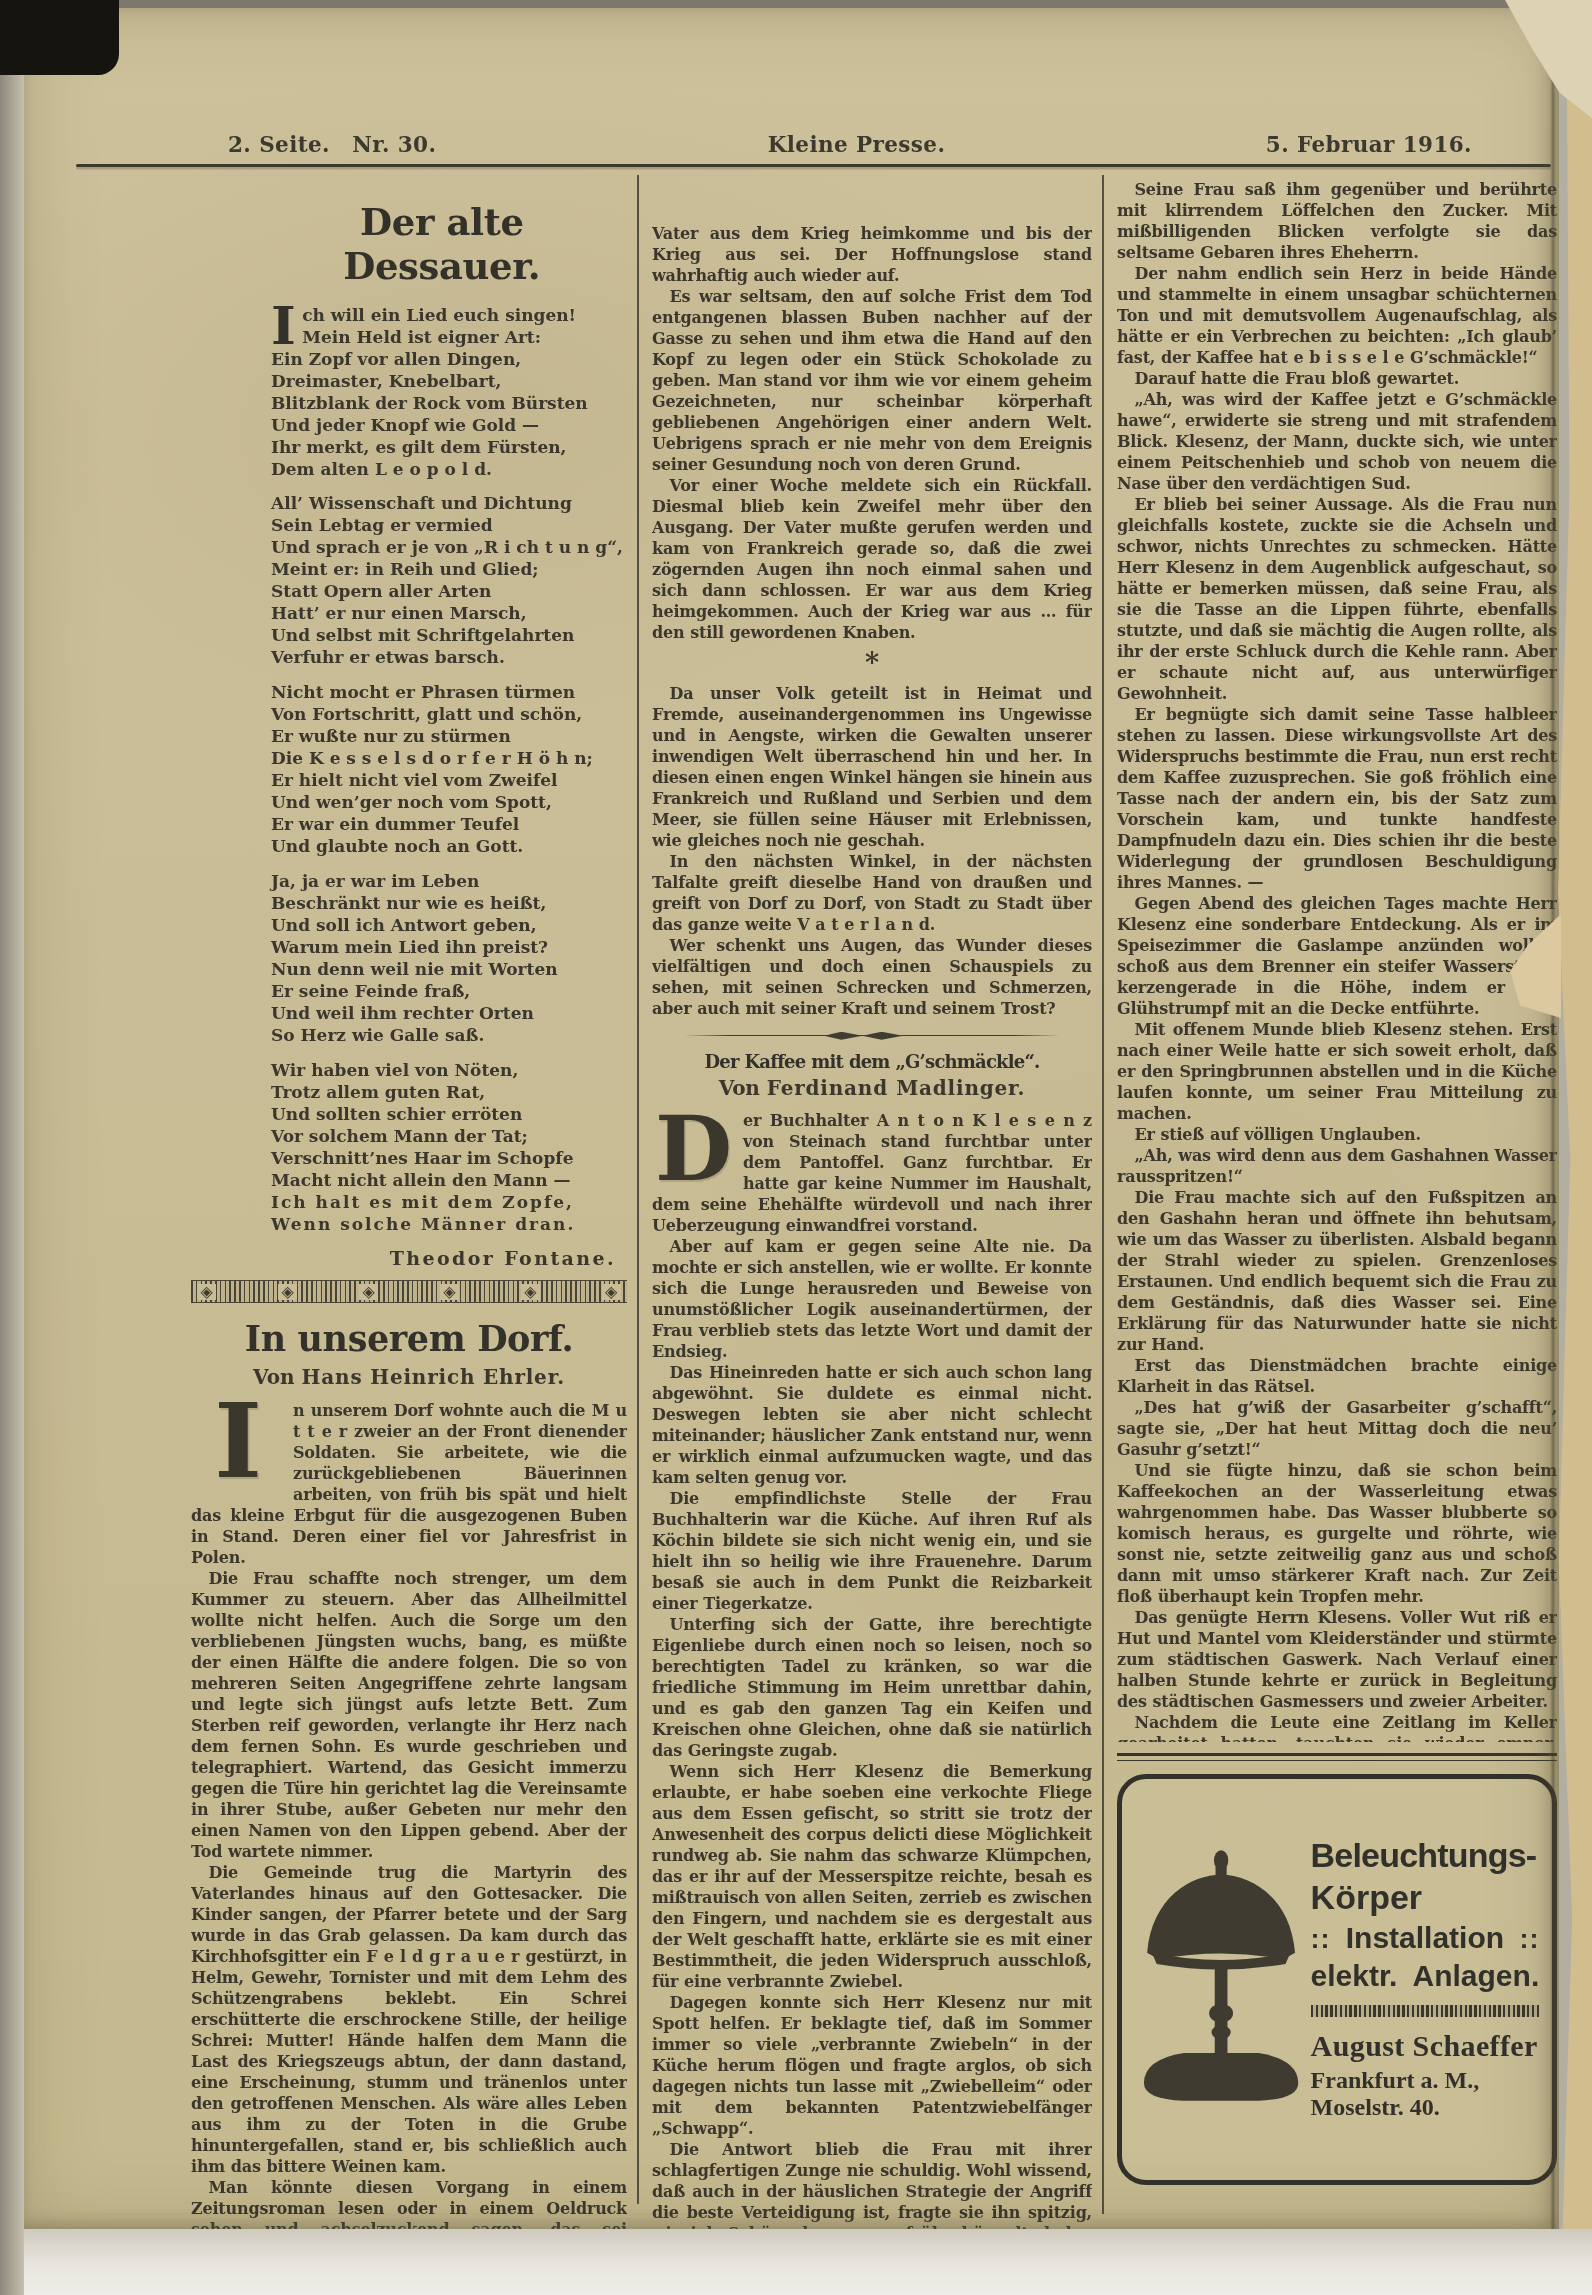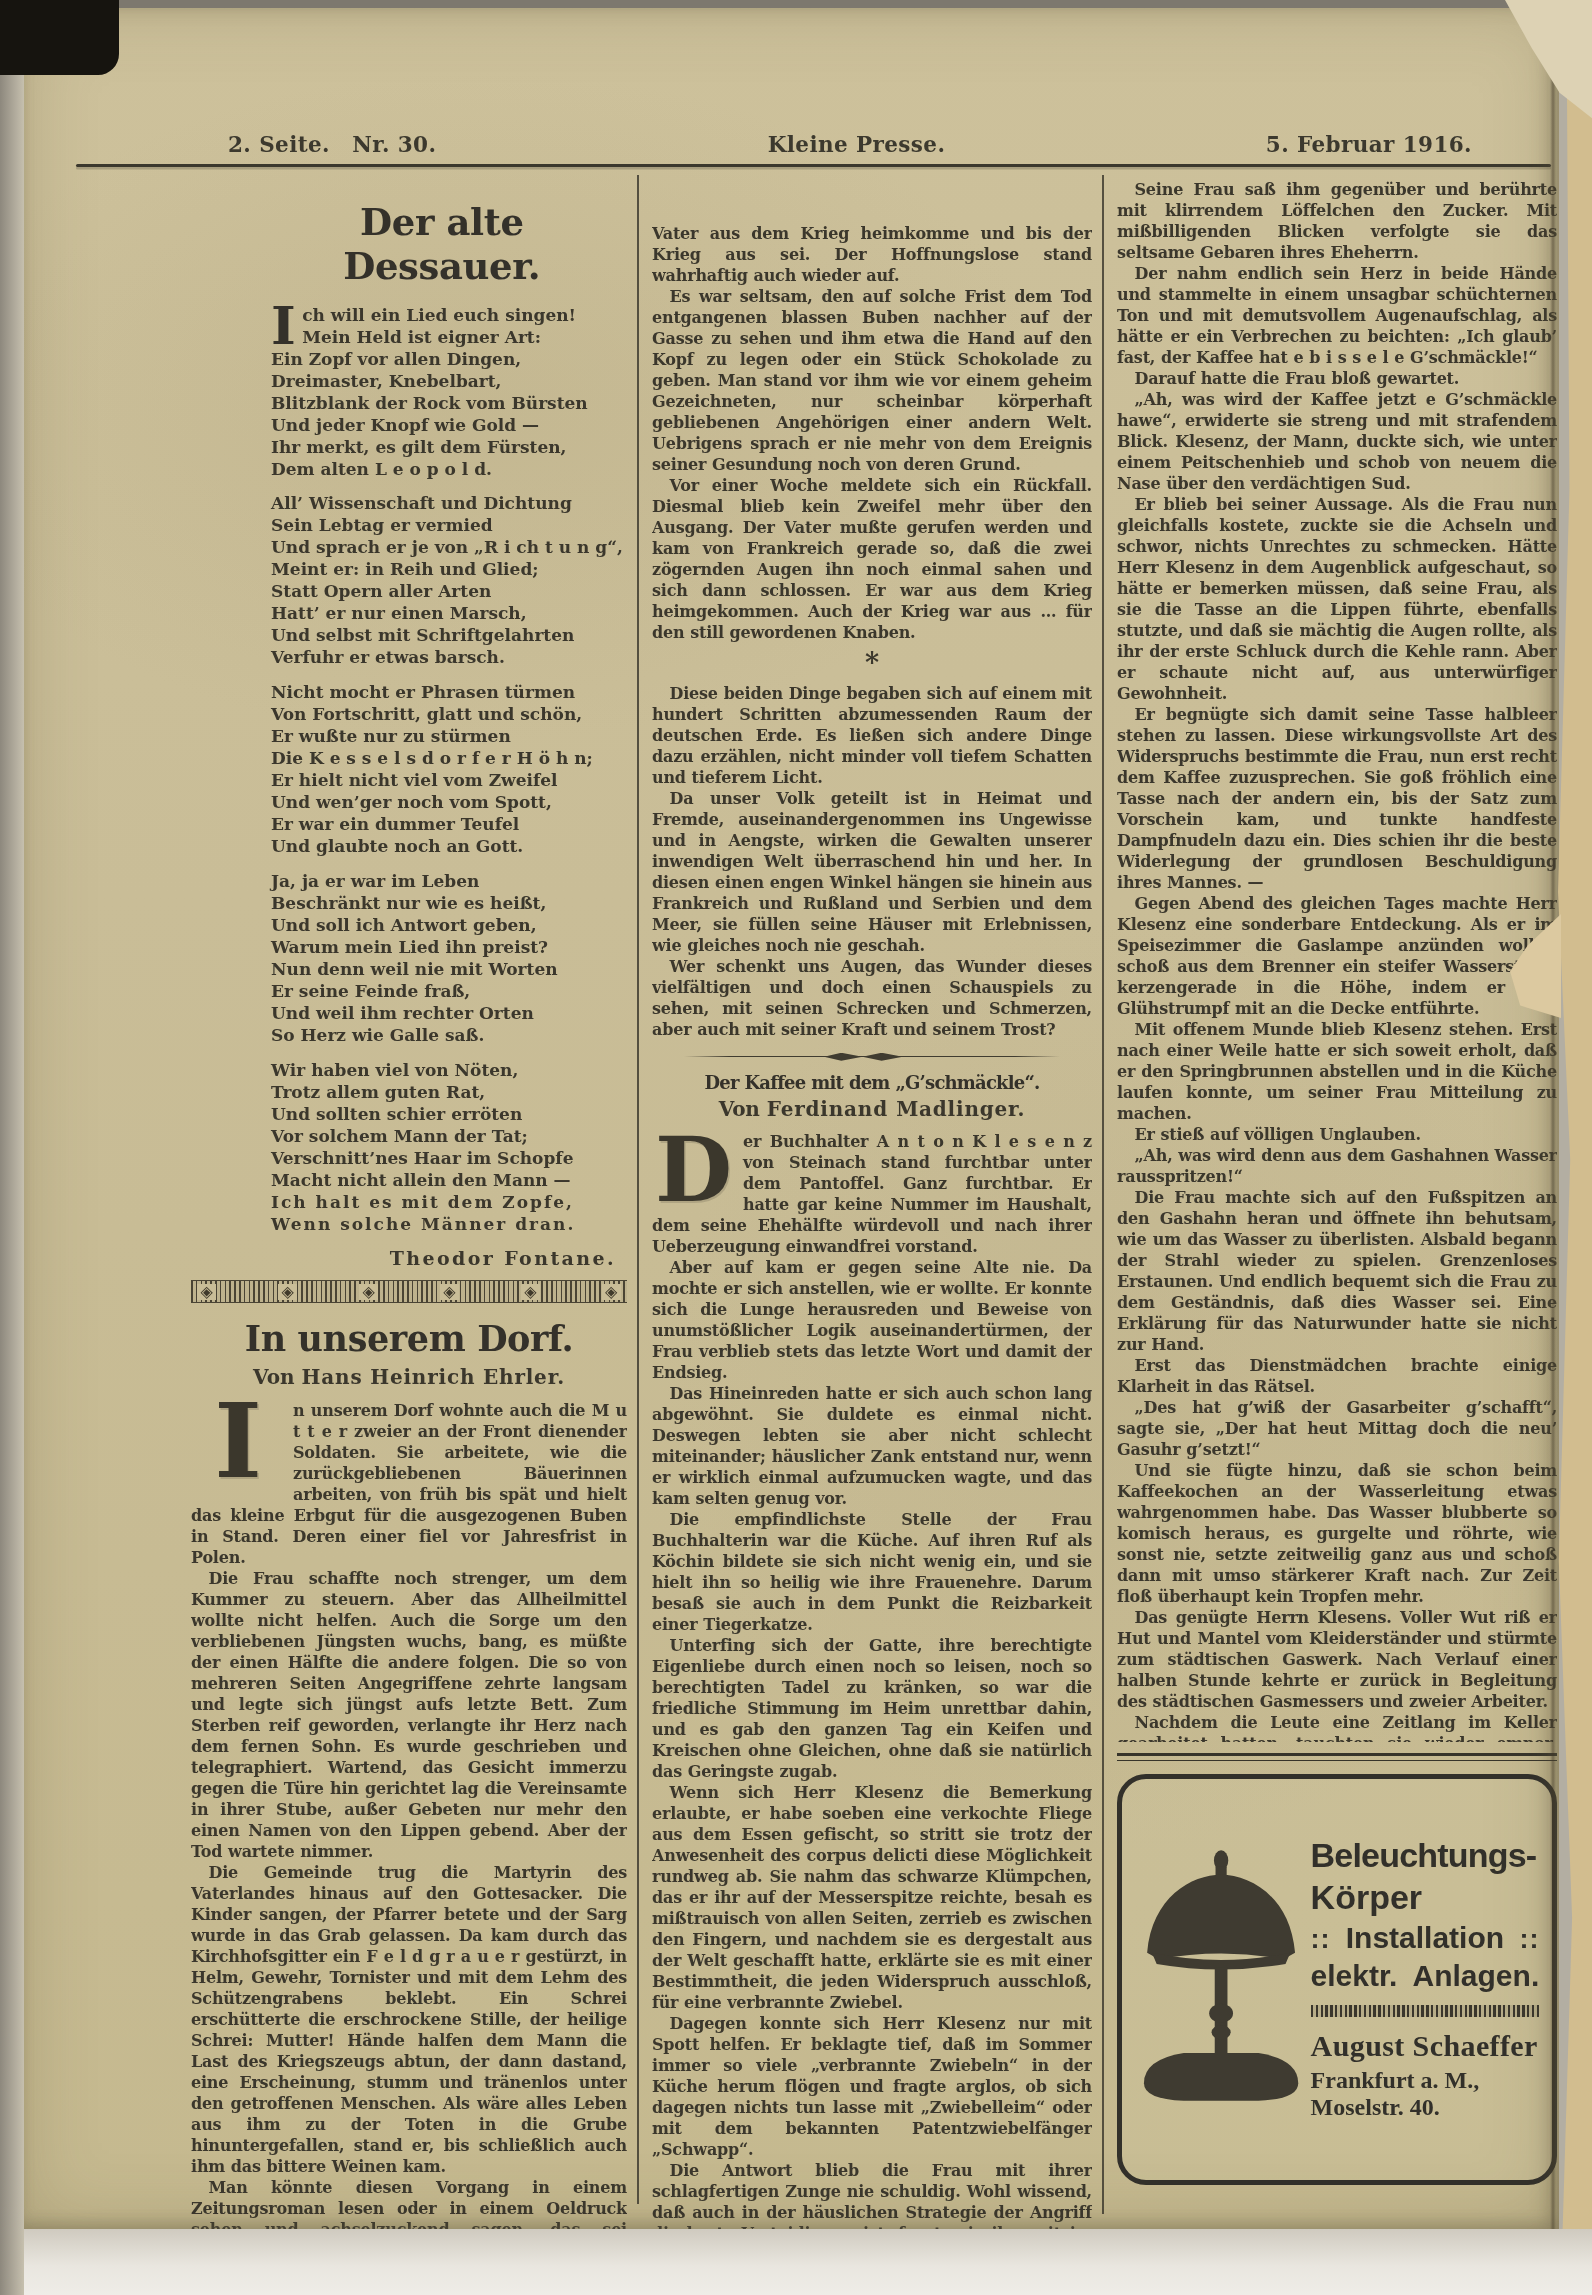--- a/index.html
+++ b/index.html
@@ -230,22 +230,22 @@
   </div>
 
   <div class="col body-text" id="col2">
     <p class="para noindent">Vater aus dem Krieg heimkomme und bis der Krieg aus sei. Der Hoffnungslose stand wahrhaftig auch wieder auf.</p>
     <div>
         <p class="para">Es war seltsam, den auf solche Frist dem Tod entgangenen blassen Buben nachher auf der Gasse zu sehen und ihm etwa die Hand auf den Kopf zu legen oder ein Stück Schokolade zu geben. Man stand vor ihm wie vor einem geheim Gezeichneten, nur scheinbar körperhaft gebliebenen Angehörigen einer andern Welt. Uebrigens sprach er nie mehr von dem Ereignis seiner Gesundung noch von deren Grund.</p>
         <p class="para">Vor einer Woche meldete sich ein Rückfall. Diesmal blieb kein Zweifel mehr über den Ausgang. Der Vater mußte gerufen werden und kam von Frankreich gerade so, daß die zwei zögernden Augen ihn noch einmal sahen und sich dann schlossen. Er war aus dem Krieg heimgekommen. Auch der Krieg war aus … für den still gewordenen Knaben.</p>
       </div>
     <div class="asterisk-sep">*</div>
     <div>
-        <p class="para">Diese beiden Dinge begaben sich auf einem mit hundert Schritten abzumessenden Raum der deutschen Erde. Es ließen sich andere Dinge dazu erzählen, nicht minder voll tiefem Schatten und tieferem Licht.</p>
         <p class="para">Da unser Volk geteilt ist in Heimat und Fremde, auseinandergenommen ins Ungewisse und in Aengste, wirken die Gewalten unserer inwendigen Welt überraschend hin und her. In diesen einen engen Winkel hängen sie hinein aus Frankreich und Rußland und Serbien und dem Meer, sie füllen seine Häuser mit Erlebnissen, wie gleiches noch nie geschah.</p>
+        <p class="para">In den nächsten Winkel, in der nächsten Talfalte greift dieselbe Hand von draußen und greift von Dorf zu Dorf, von Stadt zu Stadt über das ganze weite V a t e r l a n d.</p>
         <p class="para">Wer schenkt uns Augen, das Wunder dieses vielfältigen und doch einen Schauspiels zu sehen, mit seinen Schrecken und Schmerzen, aber auch mit seiner Kraft und seinem Trost?</p>
       </div>
 
     <div class="arrow-divider">
       <div class="bar"></div>
       <div class="mid"></div>
     </div>
 
     <div class="story-title kaffee">Der Kaffee mit dem „G’schmäckle“.</div>
     <div class="byline">

